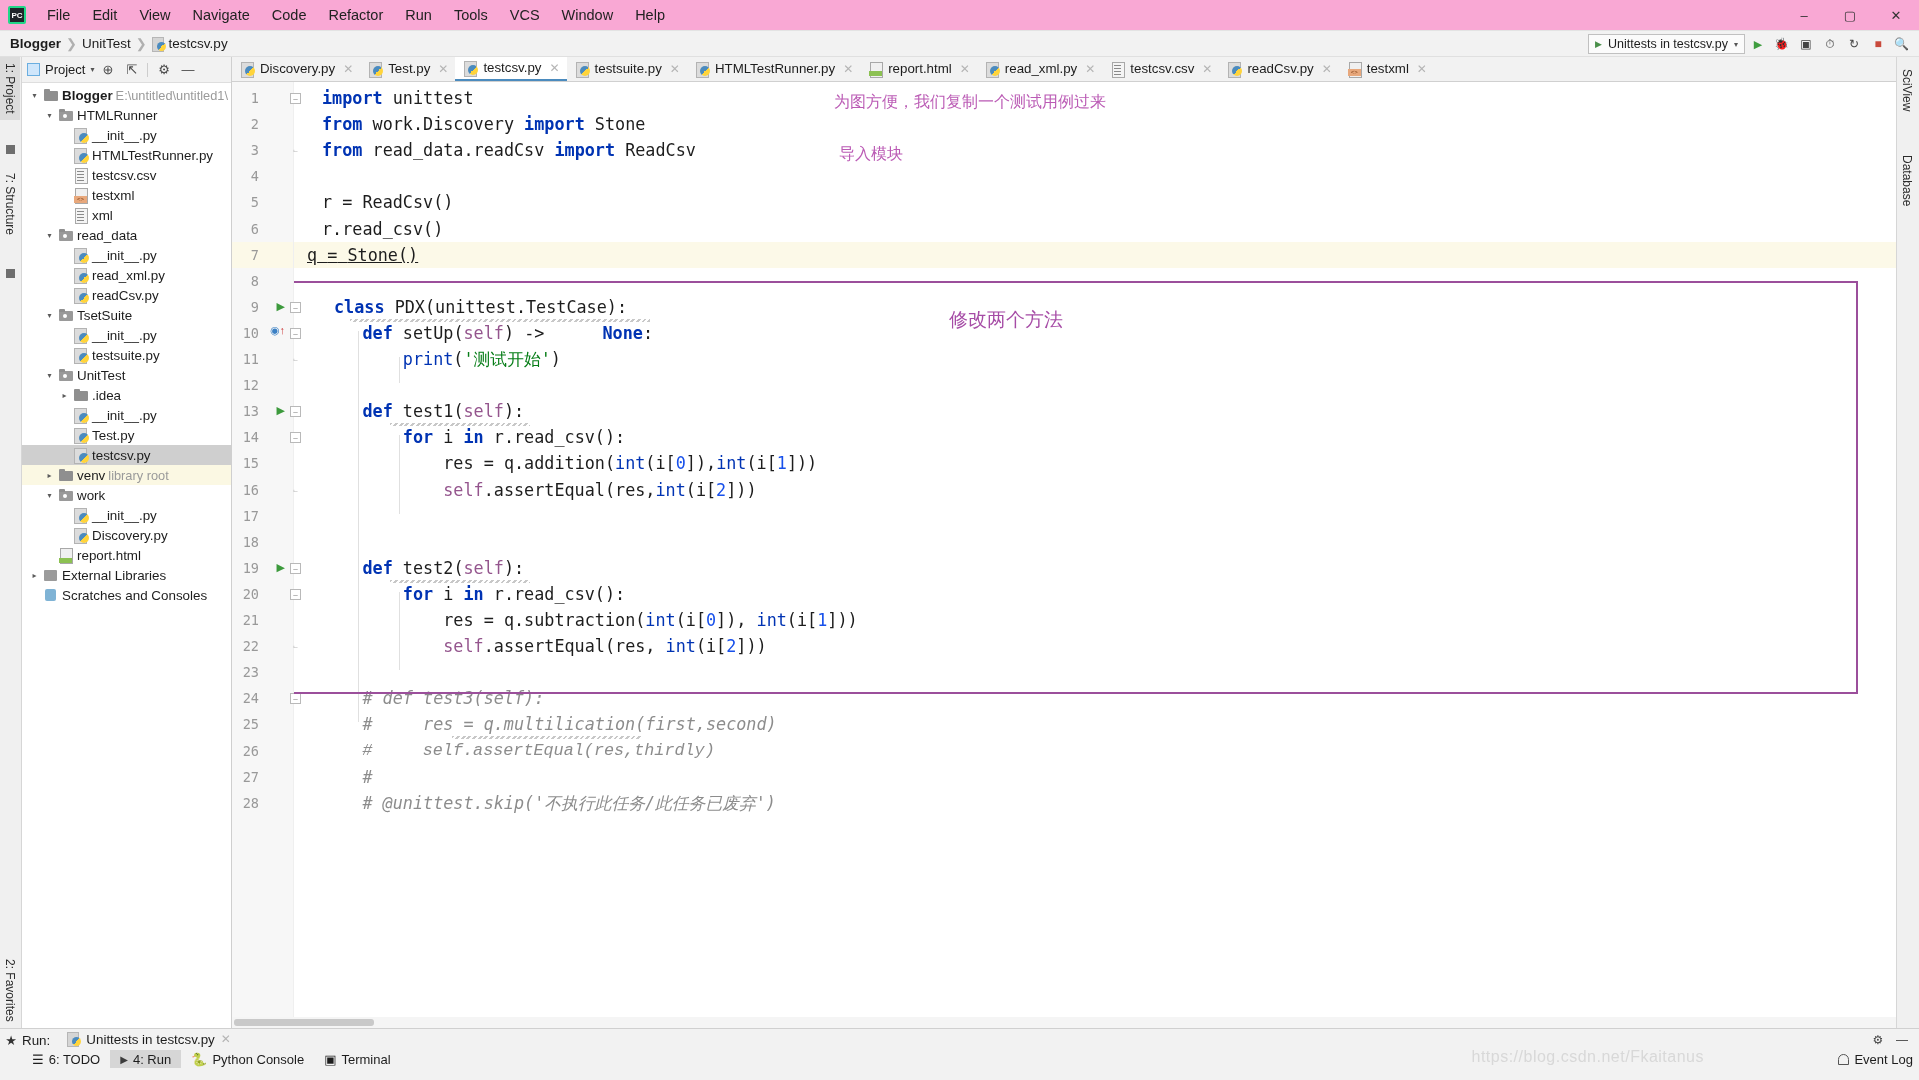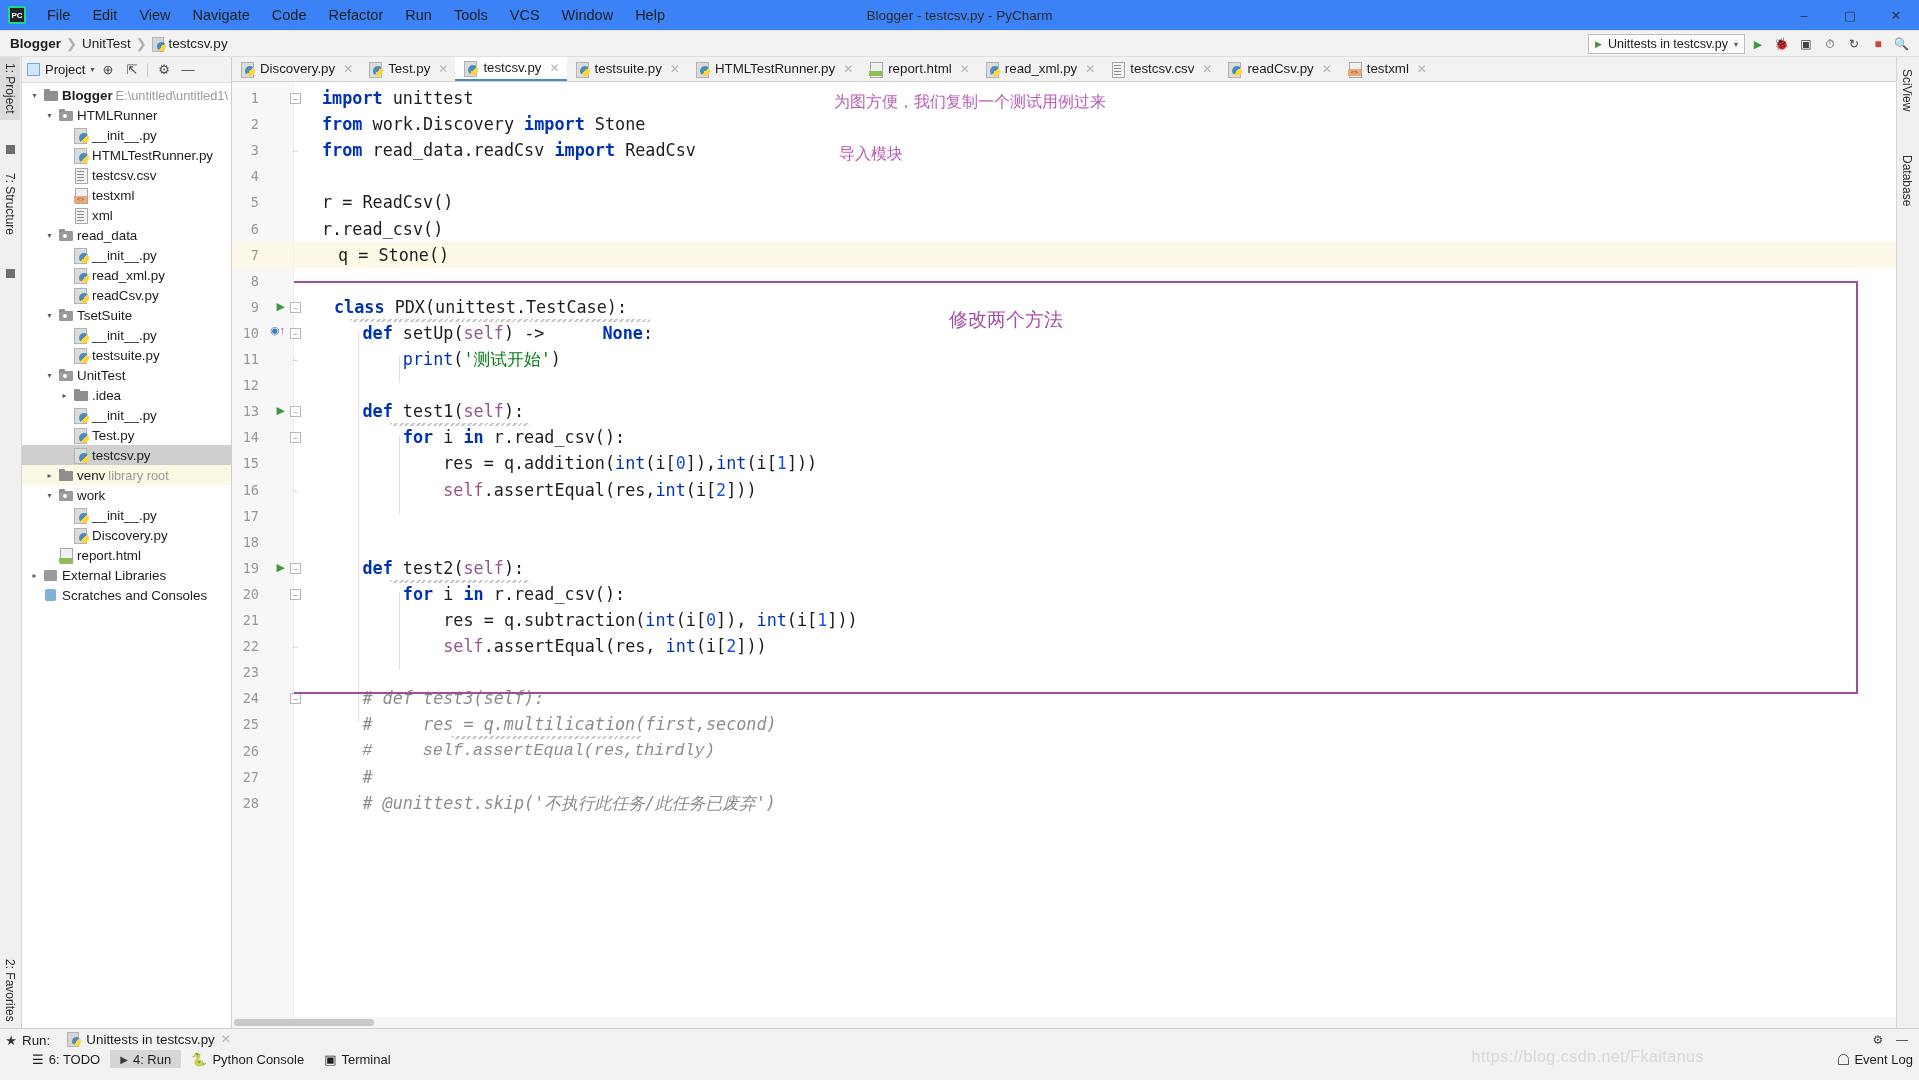--- a/index.html
+++ b/index.html
@@ -7,21 +7,21 @@
     width: 1919px; height: 1080px;
     background: #f2f2f2;
     font-family: "Liberation Sans", sans-serif;
     font-size: 14px; color: #1d1d1d;
     overflow: hidden;
   }
   #app { position: relative; width: 1919px; height: 1080px; }
 
   
   .titlebar {
-    height: 31px; background: #3b82f6;
+    height: 31px; background: #f9a8d4;
     display: flex; align-items: center;
     border-bottom: 1px solid #e3e3e3;
     position: relative;
   }
   .pc-logo {
     width: 18px; height: 18px; margin: 0 10px 0 8px;
     background: #21252b; border: 2px solid #21d789;
     border-radius: 2px; position: relative; flex: none;
   }
   .pc-logo::after {
@@ -317,21 +317,20 @@
       <div class="menu-item">View</div>
       <div class="menu-item">Navigate</div>
       <div class="menu-item">Code</div>
       <div class="menu-item">Refactor</div>
       <div class="menu-item">Run</div>
       <div class="menu-item">Tools</div>
       <div class="menu-item">VCS</div>
       <div class="menu-item">Window</div>
       <div class="menu-item">Help</div>
     </div>
-    <div class="win-title">Blogger - testcsv.py - PyCharm</div>
     <div class="win-ctrls">
       <div class="win-btn">–</div>
       <div class="win-btn">▢</div>
       <div class="win-btn close">✕</div>
     </div>
   </div>
 
   <div class="breadcrumbbar">
     <div class="crumb bold">Blogger</div>
     <div class="crumb-sep">❯</div>
@@ -642,21 +641,21 @@
           <div class="ln" style="top: 712.7px;">28</div>
         </div>
       <div class="codepane" id="codepane">
           <div class="caretmark" style="left: 200.8px; top: 161.6px; width: 22px; height: 23px; z-index: 0; opacity: 0.85;"></div>
           <div class="hl-line" style="top: 159.6px;"></div>
           <div class="cline" style="top: 8px; left: 28px;"><span class="k">import</span><span class="id"> </span><span class="id">unittest</span></div>
           <div class="cline" style="top: 34.1px; left: 28px;"><span class="k">from</span><span class="id"> </span><span class="id">work</span><span class="id">.</span><span class="id">Discovery</span><span class="id"> </span><span class="k">import</span><span class="id"> </span><span class="id">Stone</span></div>
           <div class="cline" style="top: 60.2px; left: 28px;"><span class="k">from</span><span class="id"> </span><span class="id">read_data</span><span class="id">.</span><span class="id">readCsv</span><span class="id"> </span><span class="k">import</span><span class="id"> </span><span class="id">ReadCsv</span></div>
           <div class="cline" style="top: 112.4px; left: 28px;"><span class="id">r</span><span class="id"> </span><span class="id">=</span><span class="id"> </span><span class="id">ReadCsv</span><span class="id">(</span><span class="id">)</span></div>
           <div class="cline" style="top: 138.5px; left: 28px;"><span class="id">r</span><span class="id">.</span><span class="id">read_csv</span><span class="id">(</span><span class="id">)</span></div>
-          <div class="cline" style="top: 164.6px; left: 44px;"><span class="id">q</span><span class="id"> </span><span class="id">=</span><span class="id"> </span><span class="id">Stone</span><span class="id">(</span><span class="id">)</span></div>
+          <div class="cline" style="top: 164.6px; left: 13px; text-decoration: underline;"><span class="id">q</span><span class="id"> </span><span class="id">=</span><span class="id"> </span><span class="id">Stone</span><span class="id">(</span><span class="id">)</span></div>
           <div class="cline" style="top: 216.8px; left: 40px;"><span class="k">class</span><span class="id"> </span><span class="id">PDX</span><span class="id">(</span><span class="id">unittest</span><span class="id">.</span><span class="id">TestCase</span><span class="id">)</span><span class="id">:</span></div>
           <div class="cline" style="top: 242.9px; left: 28px;"><span class="id">    </span><span class="k">def</span><span class="id"> </span><span class="id">setUp</span><span class="id">(</span><span class="self">self</span><span class="id">)</span><span class="id"> </span><span class="id">-</span><span class="id">&gt;</span><span class="id"> </span><span class="nn">None</span><span class="id">:</span></div>
           <div class="cline" style="top: 269px; left: 28px;"><span class="id">        </span><span class="bi">print</span><span class="id">(</span><span class="str">'测试开始'</span><span class="id">)</span></div>
           <div class="cline" style="top: 321.2px; left: 28px;"><span class="id">    </span><span class="k">def</span><span class="id"> </span><span class="id">test1</span><span class="id">(</span><span class="self">self</span><span class="id">)</span><span class="id">:</span></div>
           <div class="cline" style="top: 347.3px; left: 28px;"><span class="id">        </span><span class="k">for</span><span class="id"> </span><span class="id">i</span><span class="id"> </span><span class="k">in</span><span class="id"> </span><span class="id">r</span><span class="id">.</span><span class="id">read_csv</span><span class="id">(</span><span class="id">)</span><span class="id">:</span></div>
           <div class="cline" style="top: 373.4px; left: 28px;"><span class="id">            </span><span class="id">res</span><span class="id"> </span><span class="id">=</span><span class="id"> </span><span class="id">q</span><span class="id">.</span><span class="id">addition</span><span class="id">(</span><span class="bi">int</span><span class="id">(</span><span class="id">i</span><span class="id">[</span><span class="num">0</span><span class="id">]</span><span class="id">)</span><span class="id">,</span><span class="bi">int</span><span class="id">(</span><span class="id">i</span><span class="id">[</span><span class="num">1</span><span class="id">]</span><span class="id">)</span><span class="id">)</span></div>
           <div class="cline" style="top: 399.5px; left: 28px;"><span class="id">            </span><span class="self">self</span><span class="id">.</span><span class="id">assertEqual</span><span class="id">(</span><span class="id">res</span><span class="id">,</span><span class="bi">int</span><span class="id">(</span><span class="id">i</span><span class="id">[</span><span class="num">2</span><span class="id">]</span><span class="id">)</span><span class="id">)</span></div>
           <div class="cline" style="top: 477.8px; left: 28px;"><span class="id">    </span><span class="k">def</span><span class="id"> </span><span class="id">test2</span><span class="id">(</span><span class="self">self</span><span class="id">)</span><span class="id">:</span></div>
           <div class="cline" style="top: 503.9px; left: 28px;"><span class="id">        </span><span class="k">for</span><span class="id"> </span><span class="id">i</span><span class="id"> </span><span class="k">in</span><span class="id"> </span><span class="id">r</span><span class="id">.</span><span class="id">read_csv</span><span class="id">(</span><span class="id">)</span><span class="id">:</span></div>
           <div class="cline" style="top: 530px; left: 28px;"><span class="id">            </span><span class="id">res</span><span class="id"> </span><span class="id">=</span><span class="id"> </span><span class="id">q</span><span class="id">.</span><span class="id">subtraction</span><span class="id">(</span><span class="bi">int</span><span class="id">(</span><span class="id">i</span><span class="id">[</span><span class="num">0</span><span class="id">]</span><span class="id">)</span><span class="id">,</span><span class="id"> </span><span class="bi">int</span><span class="id">(</span><span class="id">i</span><span class="id">[</span><span class="num">1</span><span class="id">]</span><span class="id">)</span><span class="id">)</span></div>

